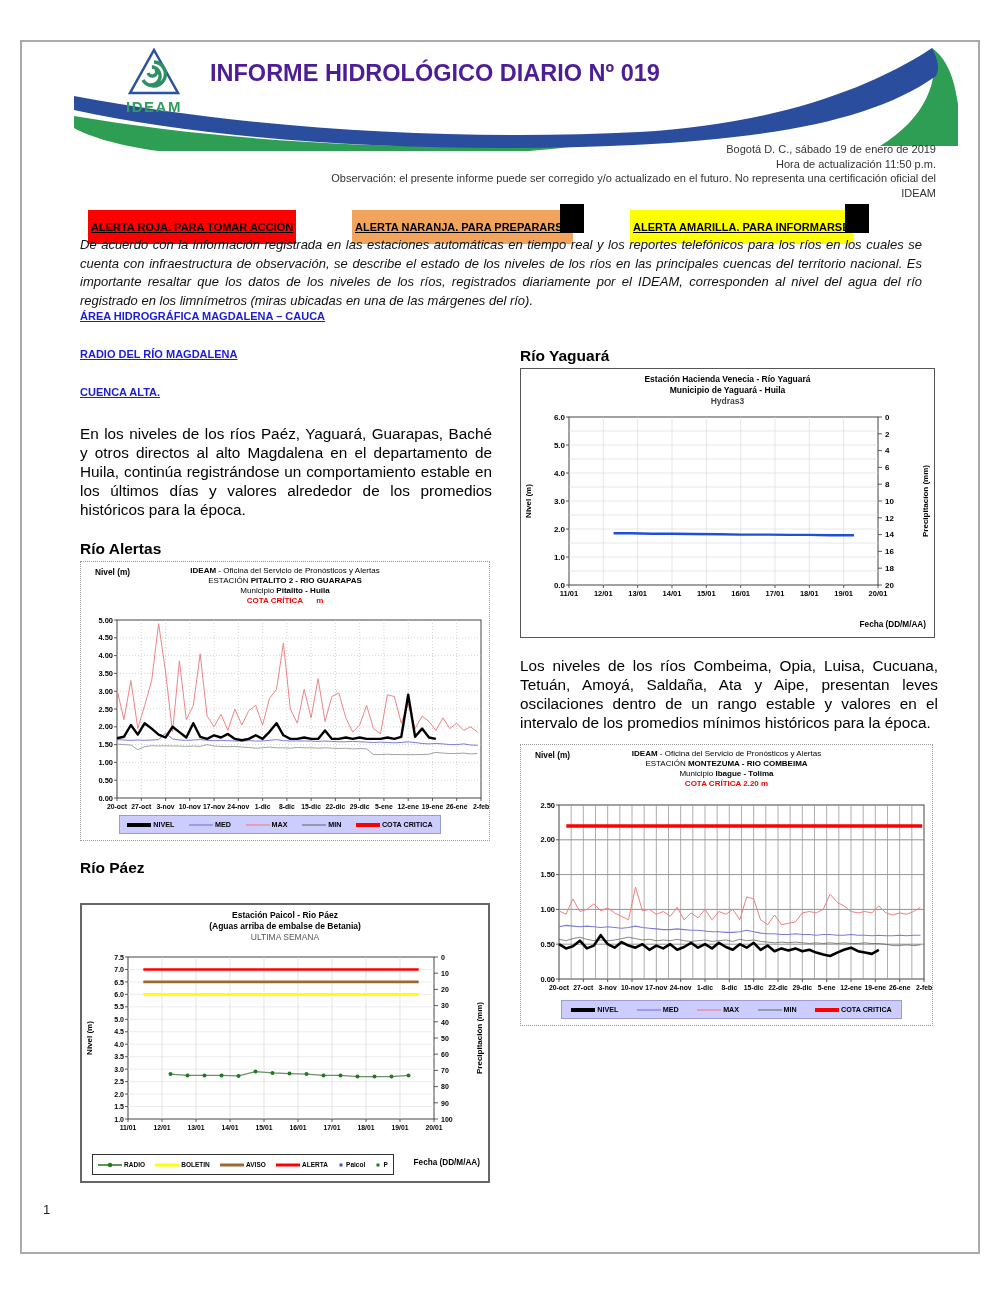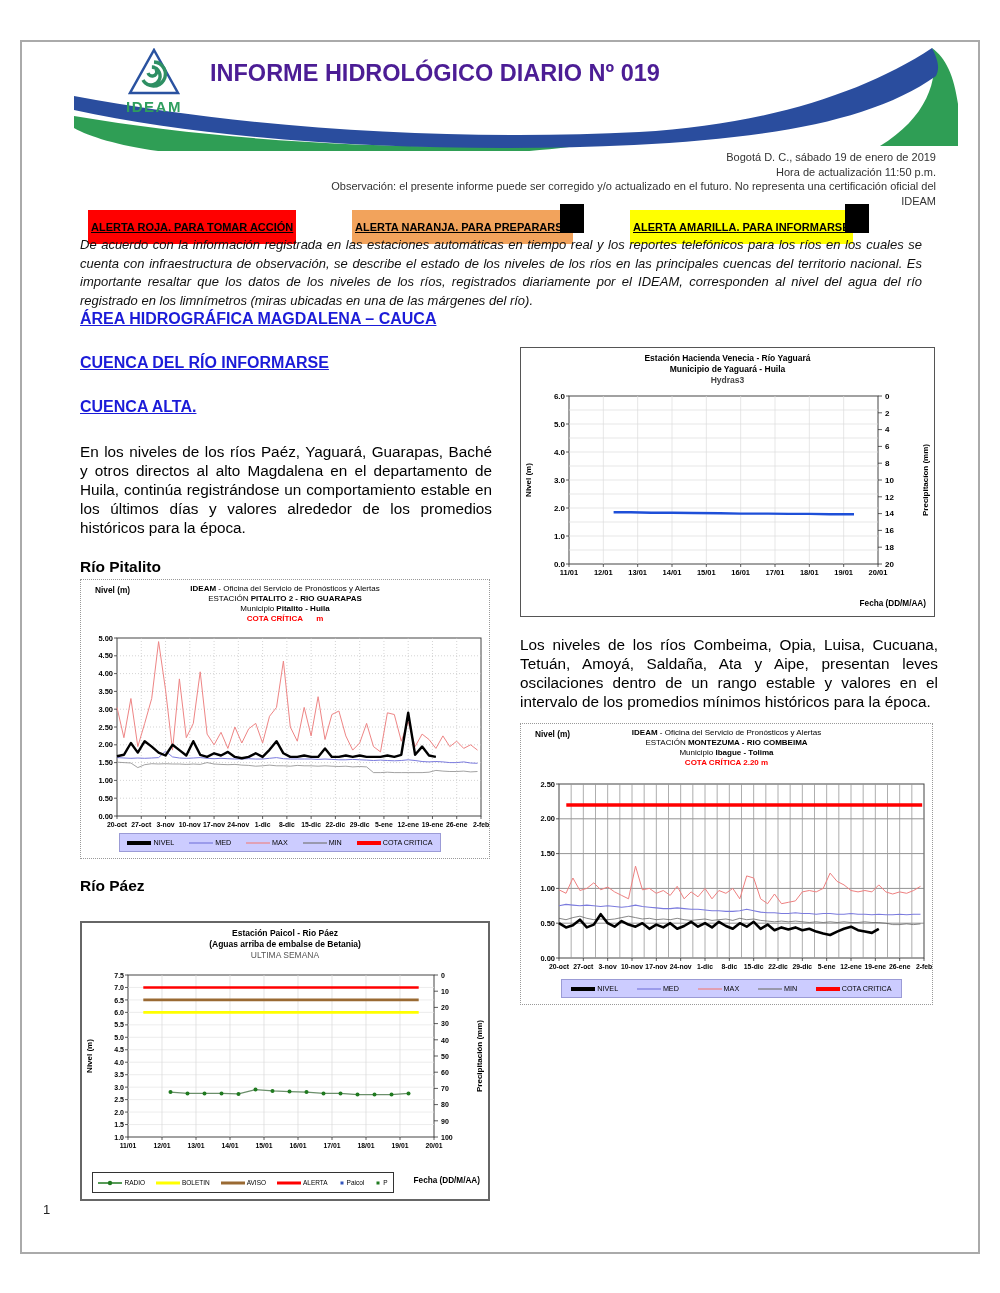--- a/index.html
+++ b/index.html
@@ -3,48 +3,48 @@
 <meta charset="utf-8">
 <style>
   html,body{margin:0;padding:0;background:#fff;}
   body{width:1000px;height:1293px;position:relative;font-family:"Liberation Sans",sans-serif;color:#000;overflow:hidden;}
   .page{position:absolute;left:20px;top:40px;width:956px;height:1210px;border:2px solid #aaa;background:#fff;}
   
   .swoosh{position:absolute;left:52px;top:4px;width:885px;height:105px;z-index:1;}
   .logo{position:absolute;left:92px;top:6px;width:80px;text-align:center;z-index:2;}
   .logo-text{color:#2e9e5e;font-weight:bold;font-size:15px;letter-spacing:1.5px;margin-top:-2px;}
   .doc-title{position:absolute;left:188px;top:18px;font-size:23.5px;font-weight:bold;color:#4c1d95;z-index:2;white-space:nowrap;}
-  .dateblock{position:absolute;right:42px;top:100px;text-align:right;font-size:11px;line-height:14.5px;color:#333;z-index:2;width:640px;margin-top:8px;}
+  .dateblock{position:absolute;right:42px;top:100px;text-align:right;font-size:11px;line-height:14.5px;color:#333;z-index:2;width:640px;}
   
   .alerts{position:absolute;left:0;top:166px;width:100%;height:32px;}
   .chip{position:absolute;top:2px;font-size:11px;font-weight:bold;text-decoration:underline;color:#000;padding:11px 3px;white-space:nowrap;}
   .chip-0{left:66px;background:#ff0000;}
   .chip-1{left:330px;background:#f2a35c;}
   .chip-2{left:608px;background:#ffff00;}
   .blackbox{position:absolute;top:-4px;width:24px;height:29px;background:#000;}
   .bb-0{left:538px;}
   .bb-1{left:823px;}
   .intro{position:absolute;left:58px;top:194px;width:842px;font-size:13px;font-style:italic;line-height:18.5px;text-align:justify;color:#111;margin:0;}
   
   .col-left{position:absolute;left:58px;top:268px;width:412px;}
   .col-right{position:absolute;left:498px;top:268px;width:418px;}
-  h2{font-size:16px;font-weight:bold;color:#1b1bd8;text-decoration:underline;margin:0 0 26px 0;}
+  h2{font-size:11px;font-weight:bold;color:#1b1bd8;text-decoration:underline;margin:0 0 26px 0;}
   .bodypara{font-size:15.3px;line-height:19px;text-align:justify;margin:0 0 21px 0;color:#000;}
   h3{font-size:15.5px;font-weight:bold;margin:0 0 3px 0;color:#000;}
   .chart{position:relative;background:#fff;margin-bottom:18px;}
   .chart.dotted{border:1px dotted #999;}
   .chart.thin{border:1px solid #555;}
   .chart.thick{border:2px solid #666;}
   #chart-guarapas{width:408px;height:278px;}
   #chart-paez{width:406px;height:276px;margin-top:26px;}
   #chart-yaguara{width:413px;height:268px;}
   #chart-montezuma{width:411px;height:280px;}
   .col-right .spacer{height:37px;}
   .rpara{margin-top:3px;margin-bottom:12px;}
-  .legend{position:absolute;display:flex;align-items:center;justify-content:space-around;font-size:7.2px;font-weight:normal;color:#000;}
+  .legend{position:absolute;display:flex;align-items:center;justify-content:space-around;font-size:7.2px;font-weight:bold;color:#000;}
   .legend.lav{background:#ccccff;border:1px solid #9b9bd6;}
   .legend.box{background:#fff;border:1.5px solid #333;font-size:6.5px;}
   .legend .it{display:flex;align-items:center;gap:2px;white-space:nowrap;}
   .pagenum{position:absolute;left:21px;top:1160px;font-size:13px;color:#222;}
 </style>
 </head>
 <body>
 
 <div class="page">
 
@@ -75,24 +75,24 @@
     <span class="chip chip-1" style="background: rgb(242, 163, 92);">ALERTA NARANJA. PARA PREPARARSE</span>
     <span class="chip chip-2" style="background: rgb(255, 255, 0);">ALERTA AMARILLA. PARA INFORMARSE</span>
     <span class="blackbox bb-0"></span>
     <span class="blackbox bb-1"></span>
   </div>
 
   <p class="intro">De acuerdo con la información registrada en las estaciones automáticas en tiempo real y los reportes telefónicos para los ríos en los cuales se cuenta con infraestructura de observación, se describe el estado de los niveles de los ríos en las principales cuencas del territorio nacional. Es importante resaltar que los datos de los niveles de los ríos, registrados diariamente por el IDEAM, corresponden al nivel del agua del río registrado en los limnímetros (miras ubicadas en una de las márgenes del río).</p>
 
   <div class="col-left">
     <h2>ÁREA HIDROGRÁFICA MAGDALENA – CAUCA</h2>
-    <h2>CUENCA DEL RÍO INFORMARSE</h2>
+    <h2>RADIO DEL RÍO MAGDALENA</h2>
     <h2>CUENCA ALTA.</h2>
     <p class="bodypara">En los niveles de los ríos Paéz, Yaguará, Guarapas, Baché y otros directos al alto Magdalena en el departamento de Huila, continúa registrándose un comportamiento estable en los últimos días y valores alrededor de los promedios históricos para la época.</p>
-    <h3>Río Pitalito</h3>
+    <h3>Río Alertas</h3>
     <div class="chart dotted" id="chart-guarapas"><svg width="408" height="278">
           <text x="204" y="11" text-anchor="middle" font-size="8" fill="#000" font-family="&quot;Liberation Sans&quot;,sans-serif"><tspan font-weight="bold">IDEAM</tspan><tspan font-weight="normal"> - Oficina  del Servicio de Pronósticos  y Alertas</tspan></text>
           <text x="204" y="21" text-anchor="middle" font-size="8" fill="#000" font-family="&quot;Liberation Sans&quot;,sans-serif"><tspan font-weight="normal">ESTACIÓN </tspan><tspan font-weight="bold">PITALITO 2 - RIO GUARAPAS</tspan></text>
           <text x="204" y="31" text-anchor="middle" font-size="8" fill="#000" font-family="&quot;Liberation Sans&quot;,sans-serif"><tspan font-weight="normal">Municipio </tspan><tspan font-weight="bold">Pitalito - Huila</tspan></text>
           <text x="204" y="41" text-anchor="middle" font-size="8" fill="#ff0000" font-family="&quot;Liberation Sans&quot;,sans-serif"><tspan font-weight="bold">COTA CRÍTICA &nbsp;&nbsp;&nbsp;&nbsp; m</tspan></text>
           <text x="14" y="13" font-size="8.3" text-anchor="start" font-weight="bold" fill="#000" font-family="&quot;Liberation Sans&quot;,sans-serif">Nivel (m)</text>
           <rect x="36" y="58" width="364" height="178" fill="#fff" stroke="#444" stroke-width="1"></rect>
           <text x="32" y="238.6" font-size="7.5" text-anchor="end" font-weight="bold" fill="#000" font-family="&quot;Liberation Sans&quot;,sans-serif">0.00</text>
           <line x1="33" y1="236" x2="36" y2="236" stroke="#333" stroke-width="0.8"></line>
           <line x1="36" y1="218.20000000000002" x2="400" y2="218.20000000000002" stroke="#c2c2c2" stroke-dasharray="1,2" stroke-width="0.7"></line>
@@ -360,20 +360,21 @@
             <svg width="6" height="8">
               <rect x="1.5" y="2.5" width="3" height="3" fill="#1f7a1f"></rect>
             </svg>
             <span>P</span>
           </span>
         </div></div>
   </div>
 
   <div class="col-right">
     <div class="spacer"></div>
+    <h3>Río Yaguará</h3>
     <div class="chart thin" id="chart-yaguara"><svg width="413" height="268">
           <text x="206.5" y="13" text-anchor="middle" font-size="8.5" fill="#000" font-family="&quot;Liberation Sans&quot;,sans-serif"><tspan font-weight="bold">Estación Hacienda  Venecia - Río  Yaguará</tspan></text>
           <text x="206.5" y="24" text-anchor="middle" font-size="8.5" fill="#000" font-family="&quot;Liberation Sans&quot;,sans-serif"><tspan font-weight="bold">Municipio de Yaguará - Huila</tspan></text>
           <text x="206.5" y="35" text-anchor="middle" font-size="8.5" fill="#444444" font-family="&quot;Liberation Sans&quot;,sans-serif"><tspan font-weight="bold">Hydras3</tspan></text>
           <text x="10" y="132" font-size="8" text-anchor="middle" font-weight="bold" fill="#000" font-family="&quot;Liberation Sans&quot;,sans-serif" transform="rotate(-90 10 132)">Nivel (m)</text>
           <text x="407" y="132" font-size="8" text-anchor="middle" font-weight="bold" fill="#000" font-family="&quot;Liberation Sans&quot;,sans-serif" transform="rotate(-90 407 132)">Precipitacíon (mm)</text>
           <rect x="48" y="48" width="309" height="168" fill="#fff" stroke="#444" stroke-width="1"></rect>
           <text x="44" y="218.6" font-size="8" text-anchor="end" font-weight="bold" fill="#000" font-family="&quot;Liberation Sans&quot;,sans-serif">0.0</text>
           <line x1="45" y1="216" x2="48" y2="216" stroke="#333" stroke-width="0.8"></line>
           <line x1="48" y1="202" x2="357" y2="202" stroke="#dcdcdc" stroke-dasharray="" stroke-width="0.7"></line>

